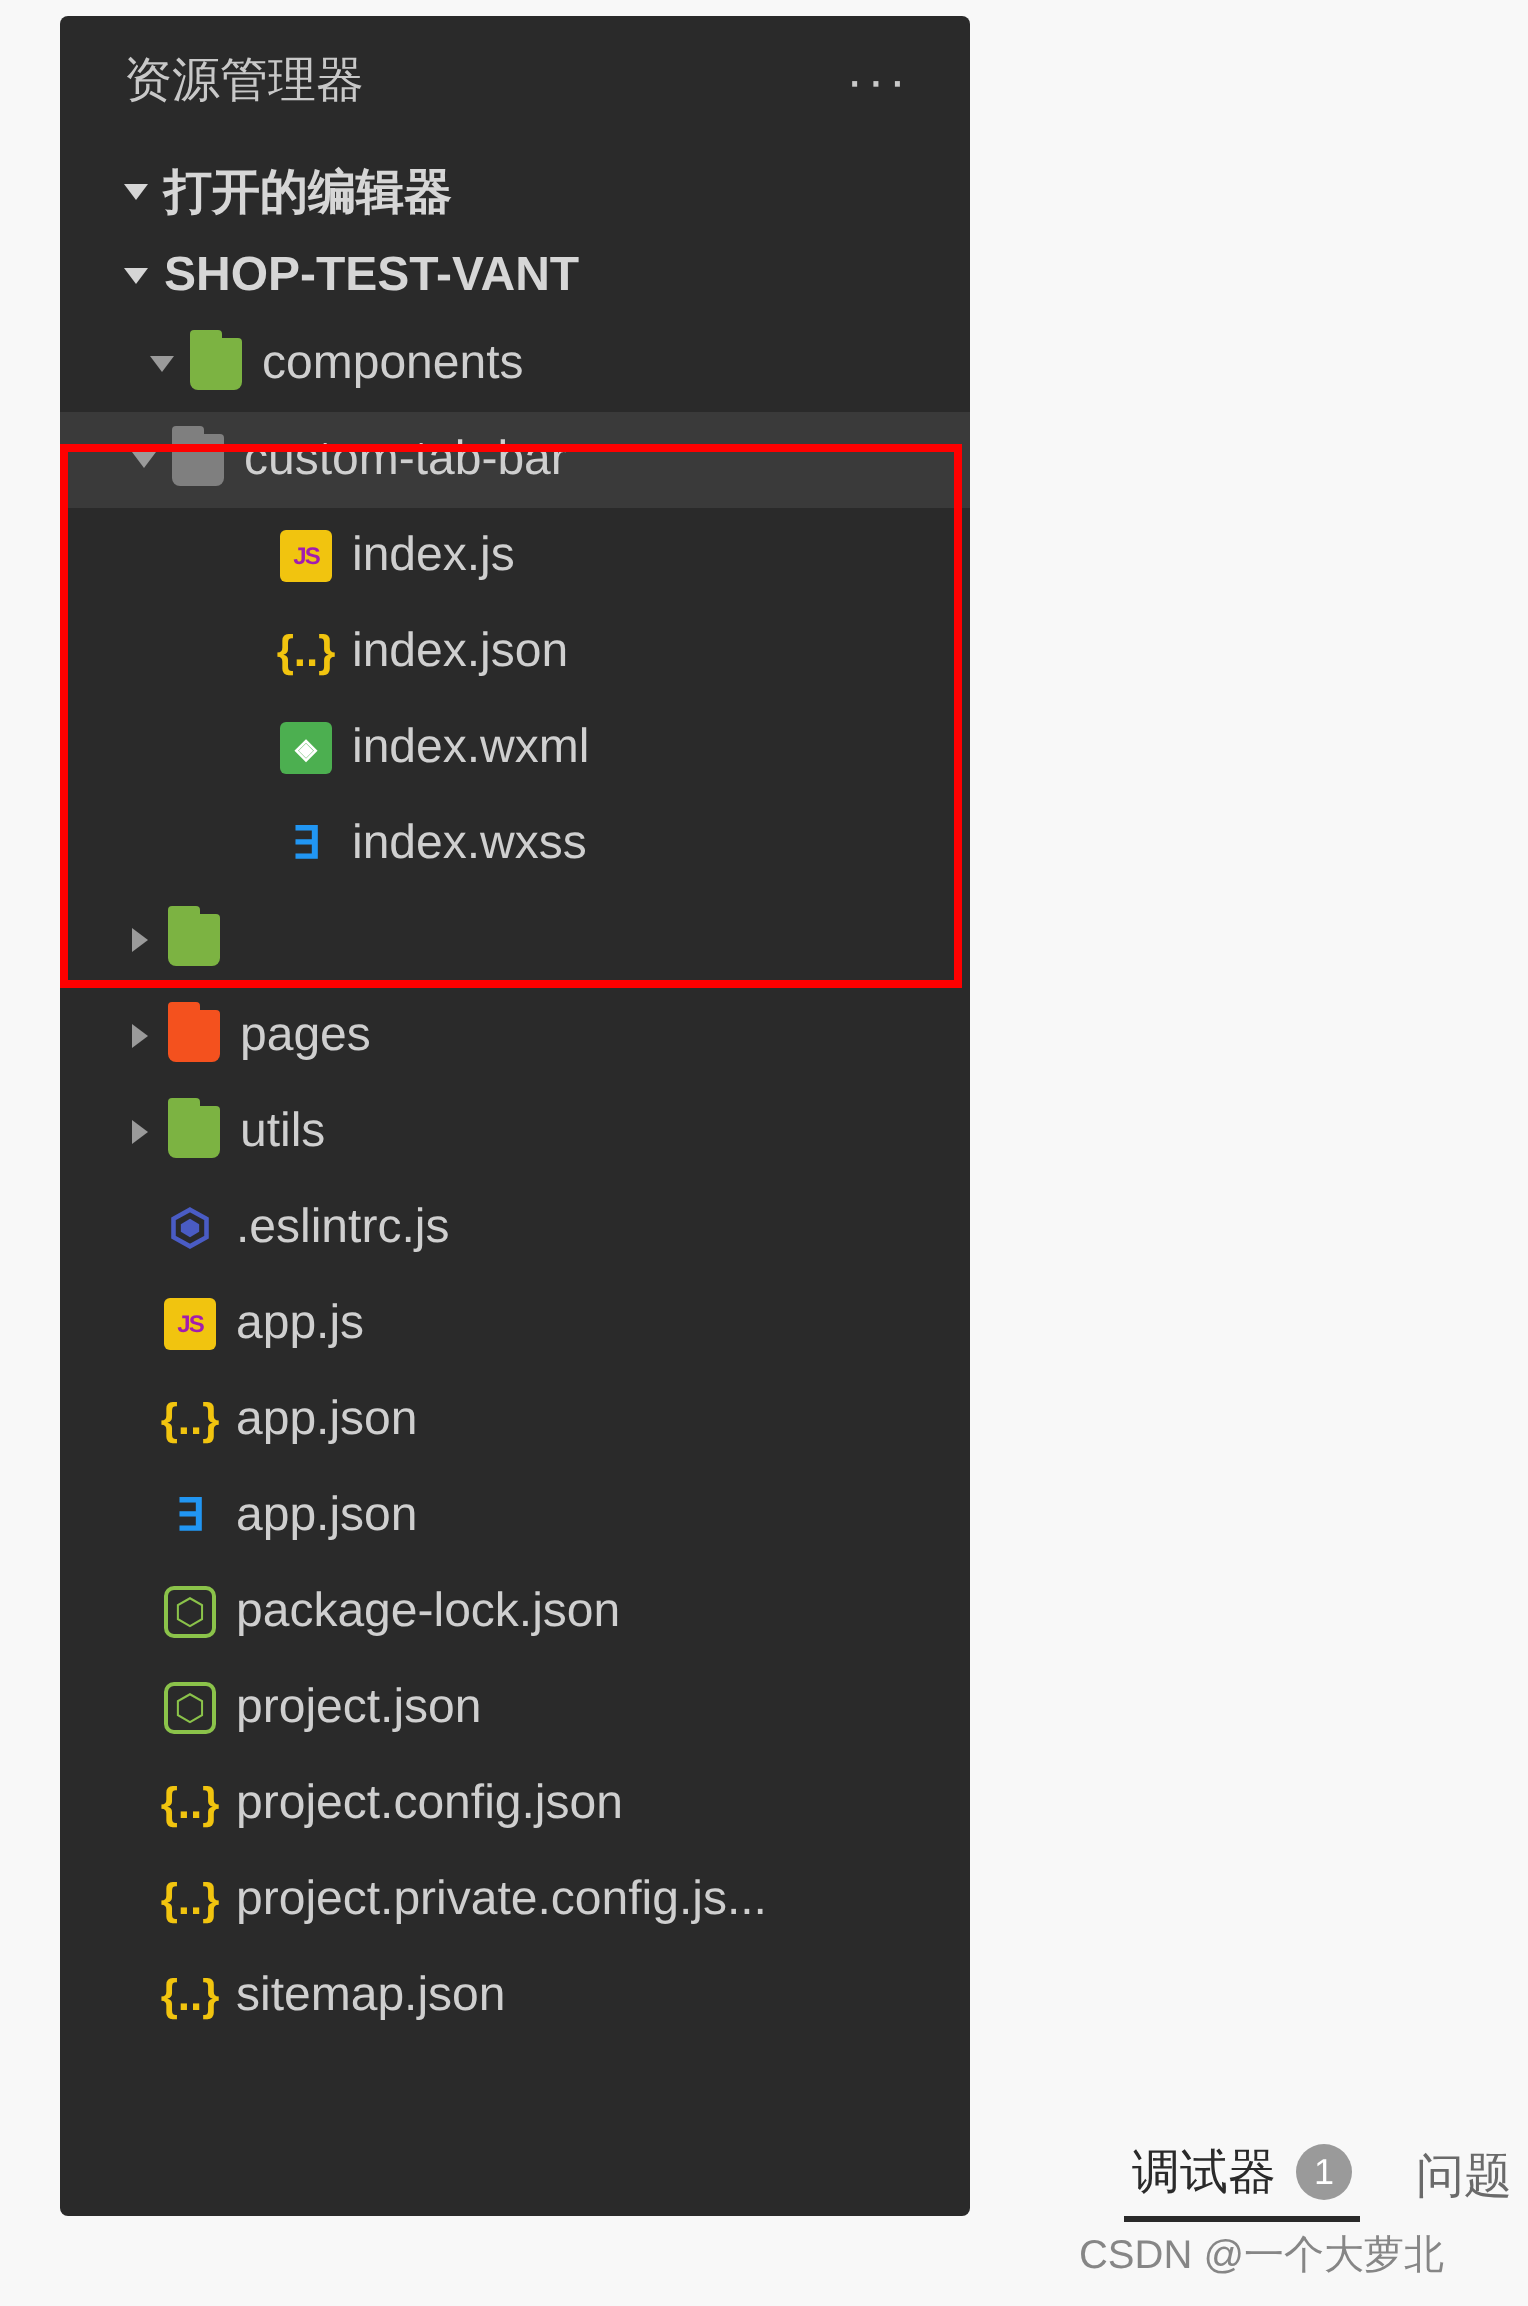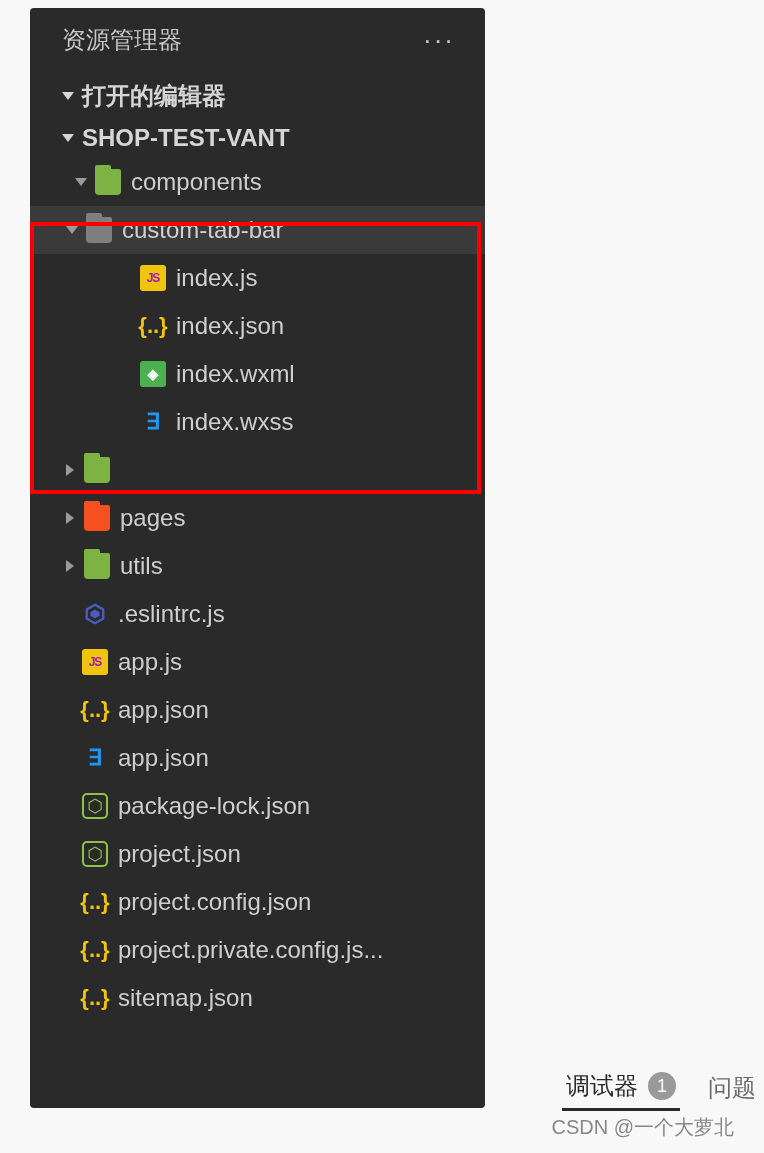--- a/index.html
+++ b/index.html
@@ -150,21 +150,21 @@
     min-width: 28px;
     height: 28px;
     display: inline-flex;
     align-items: center;
     justify-content: center;
     font-size: 18px;
     padding: 0 8px;
   }
   .watermark {
     position: absolute;
-    right: 30px;
+    right: 42px;
     bottom: 12px;
     color: rgba(40,40,40,0.55);
     font-size: 20px;
     font-weight: 300;
   }
 </style>
 </head>
 <body>
 
 <div class="panel">

